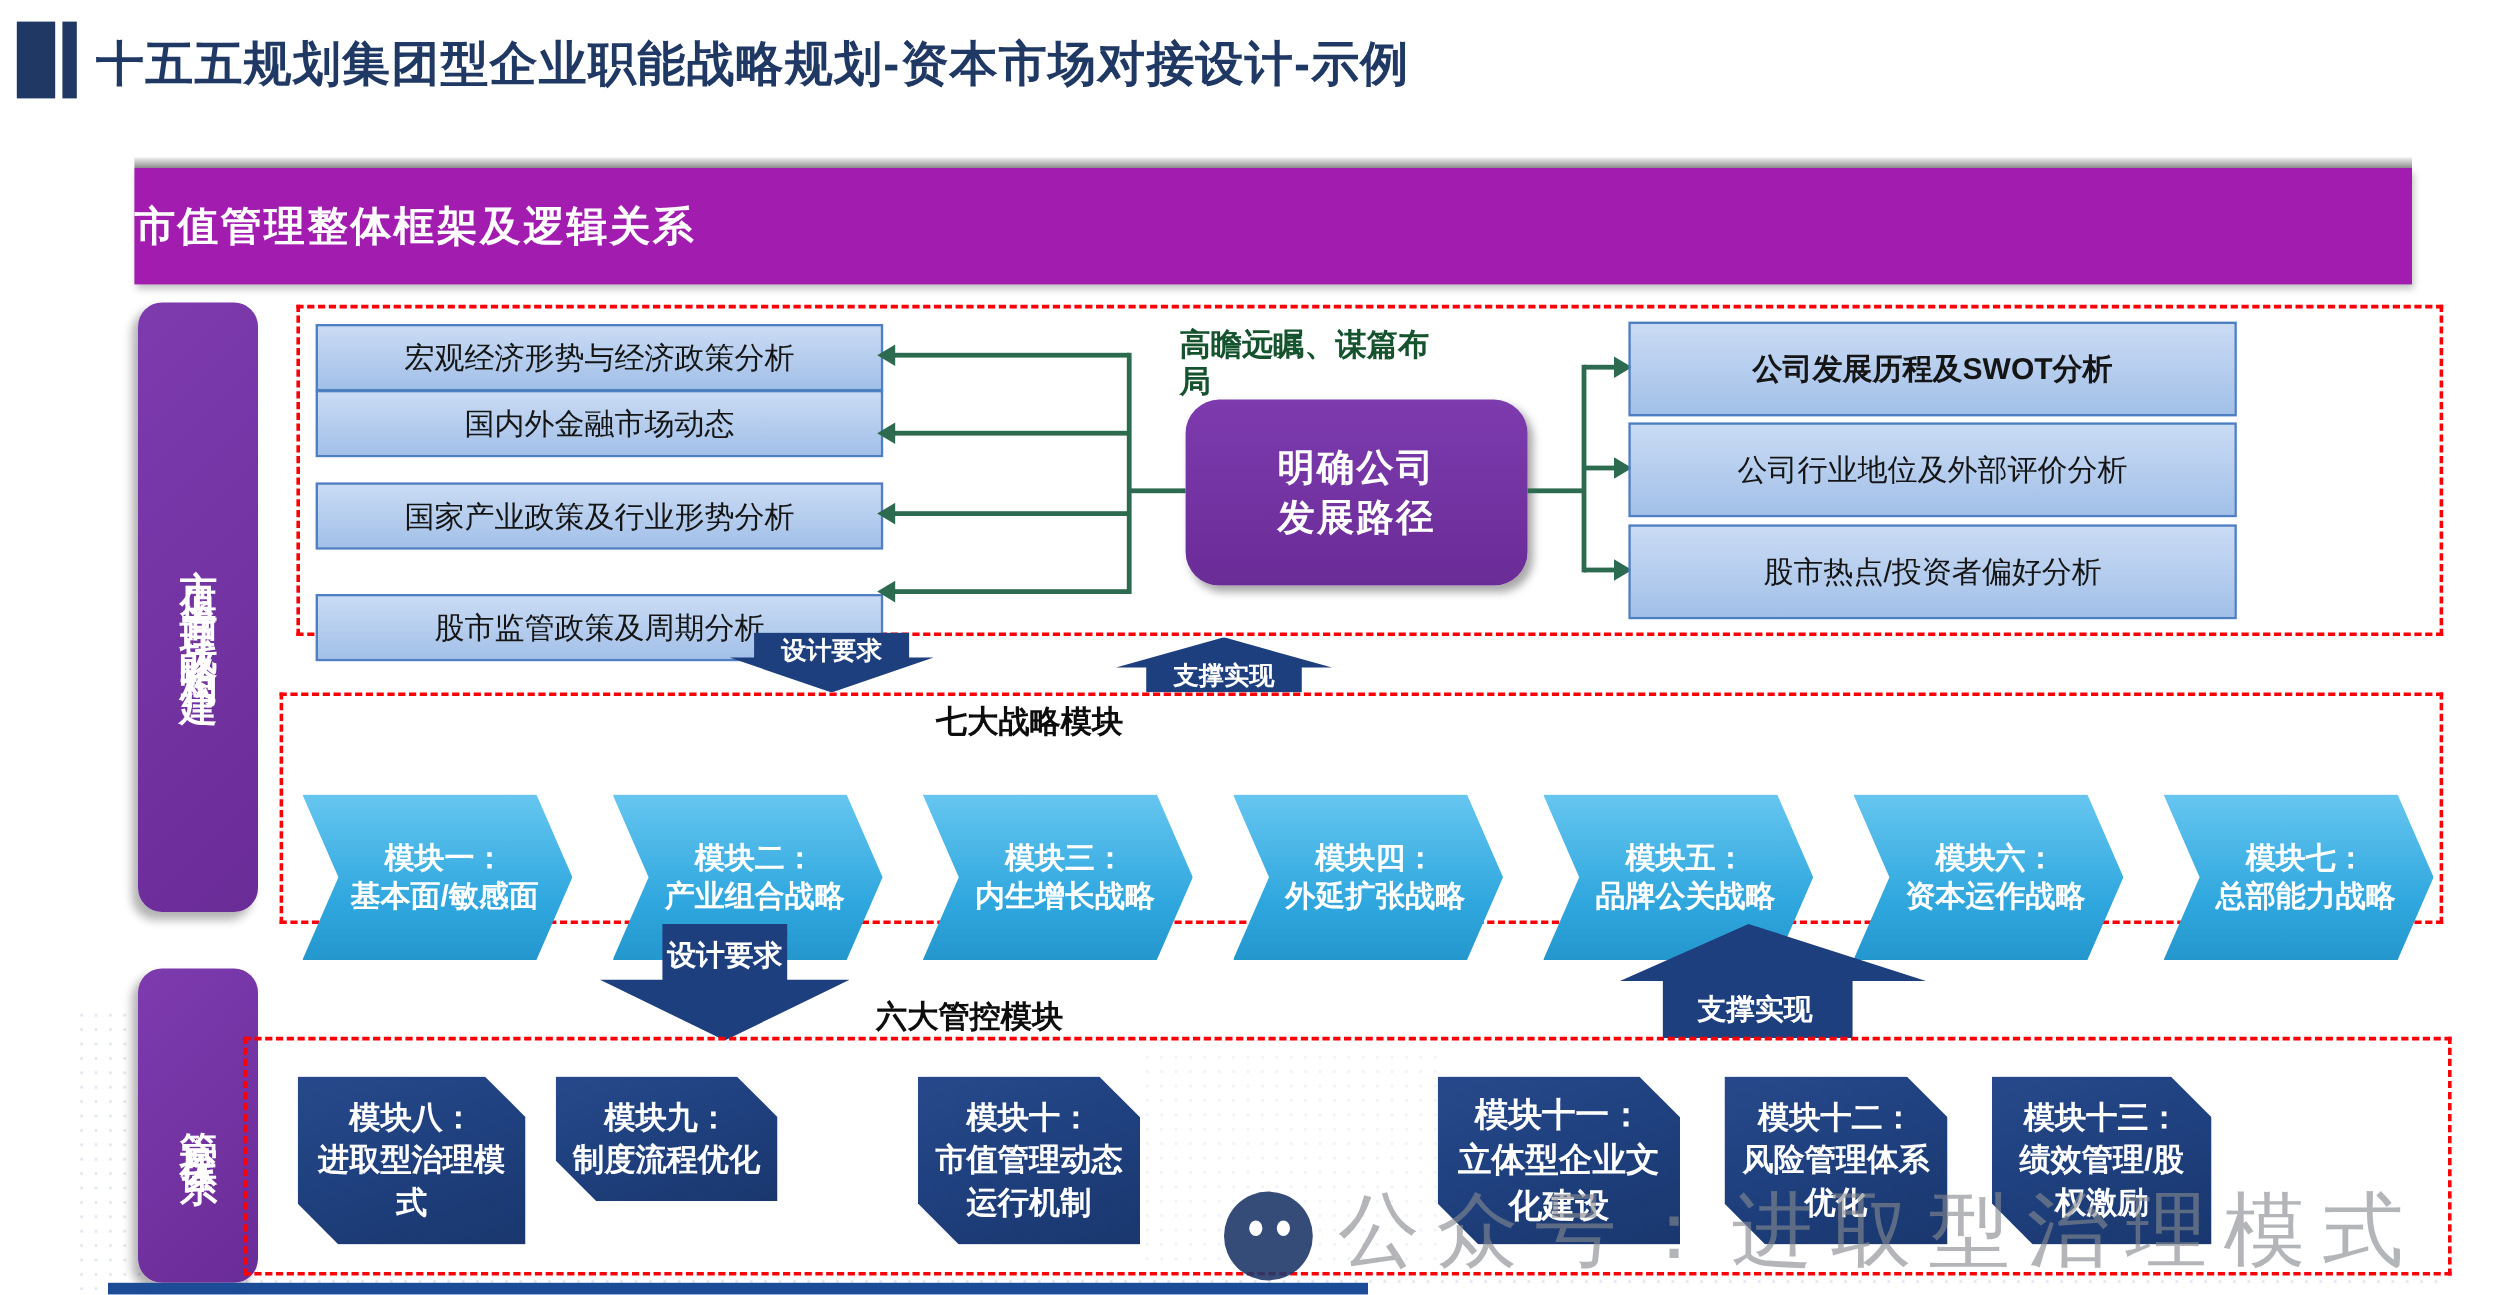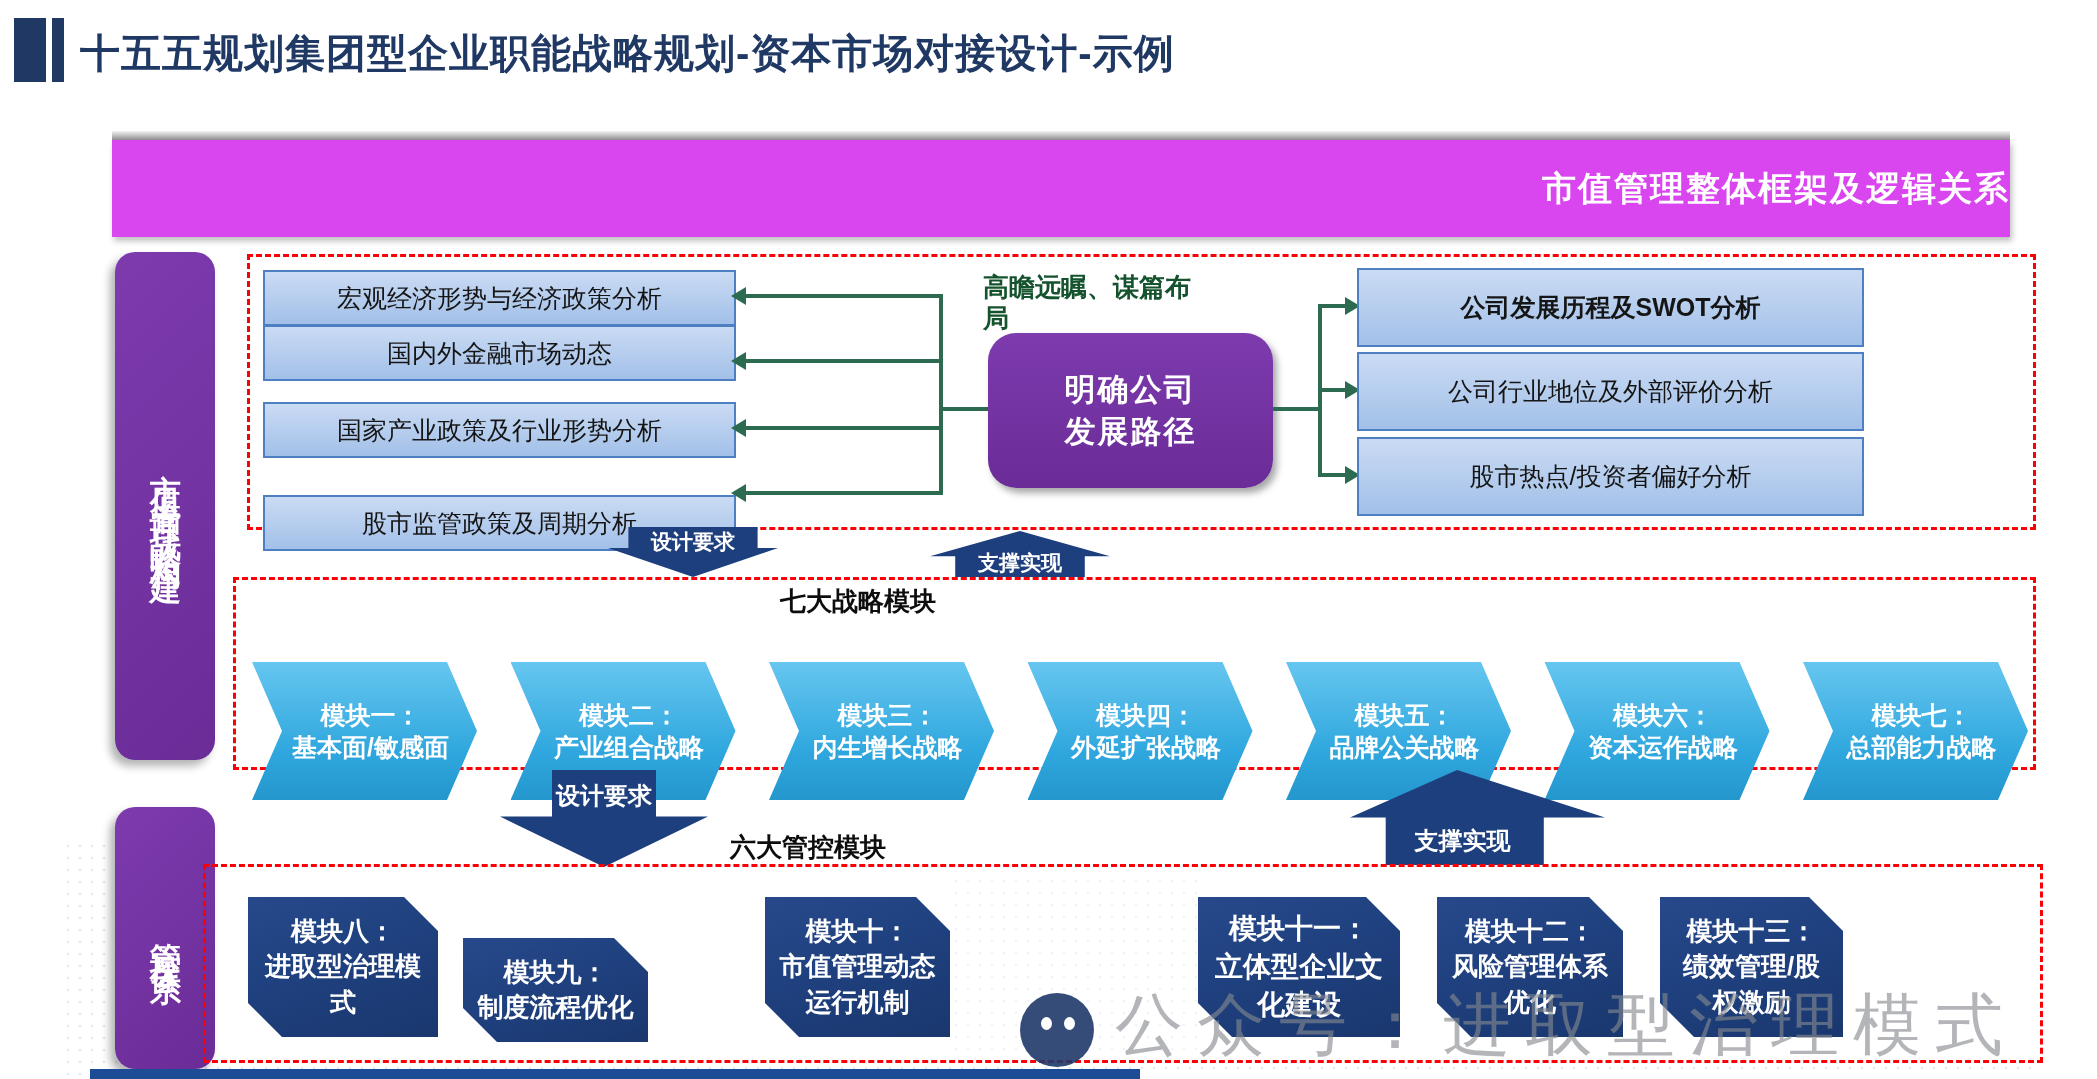--- a/index.html
+++ b/index.html
@@ -4,21 +4,21 @@
 <style>
   html,body{margin:0;padding:0;background:#ffffff;}
   body{font-family:"Liberation Sans","DejaVu Sans",sans-serif;}
   #stage{position:relative;width:2097px;height:1079px;background:#ffffff;overflow:hidden;}
   .abs{position:absolute;}
   
   .hdr-sq{background:#1f3864;}
   .hdr-title{font-size:40px;font-weight:bold;color:#1f3864;white-space:nowrap;letter-spacing:1px;}
   
   .banner-strip{background:linear-gradient(180deg,#f2f2f2 0%,#8f8f8f 100%);}
-  .banner{background:#d946ef;display:flex;align-items:center;justify-content:flex-end;box-shadow:2px 4px 6px rgba(0,0,0,.25);}
+  .banner{background:#a21caf;display:flex;align-items:center;justify-content:flex-start;box-shadow:2px 4px 6px rgba(0,0,0,.25);}
   .banner-text{color:#ffffff;font-size:34px;font-weight:bold;letter-spacing:2px;}
   
   .side{background:linear-gradient(135deg,#7d3bae 0%,#6a2c97 100%);border-radius:20px;display:flex;align-items:center;justify-content:center;box-shadow:-5px 6px 8px rgba(0,0,0,.3);}
   .side-text{writing-mode:vertical-rl;color:#ffffff;font-size:31px;font-weight:bold;letter-spacing:14px;}
   
   .redbox{border:3px dashed #fb0007;}
   
   .bluebox{background:linear-gradient(180deg,#cadbf4 0%,#a2c0e8 100%);border:2px solid #4d7fc2;display:flex;align-items:center;justify-content:center;color:#151515;font-size:25px;font-weight:500;}
   
   .gline{background:#2d6b50;}
@@ -165,21 +165,21 @@
   <div class="abs blockarrow" style="left:1350px;top:770px;width:255px;height:95px;clip-path:polygon(42% 0,100% 50%,76% 50%,76% 100%,14% 100%,14% 50%,0 50%);">
     <div class="arrow-label abs" style="font-size:24px;left:0;right:30px;bottom:8px;">支撑实现</div>
   </div>
 
   <div class="abs redbox" style="left:203px;top:864px;width:1834px;height:193px;"></div>
 
   <div class="abs navybox" style="left:248px;top:897px;width:190px;height:140px;">
     <div>模块八：</div>
     <div>进取型治理模式</div>
   </div>
-  <div class="abs navybox" style="left:463px;top:938px;width:185px;height:104px;">
+  <div class="abs navybox" style="left:463px;top:897px;width:185px;height:104px;">
     <div>模块九：</div>
     <div>制度流程优化</div>
   </div>
   <div class="abs navybox" style="left:765px;top:897px;width:185px;height:140px;">
     <div>模块十：</div>
     <div>市值管理动态运行机制</div>
   </div>
   <div class="abs navybox" style="left:1198px;top:897px;width:202px;height:140px;font-size:28px;">
     <div>模块十一：</div>
     <div>立体型企业文化建设</div>

